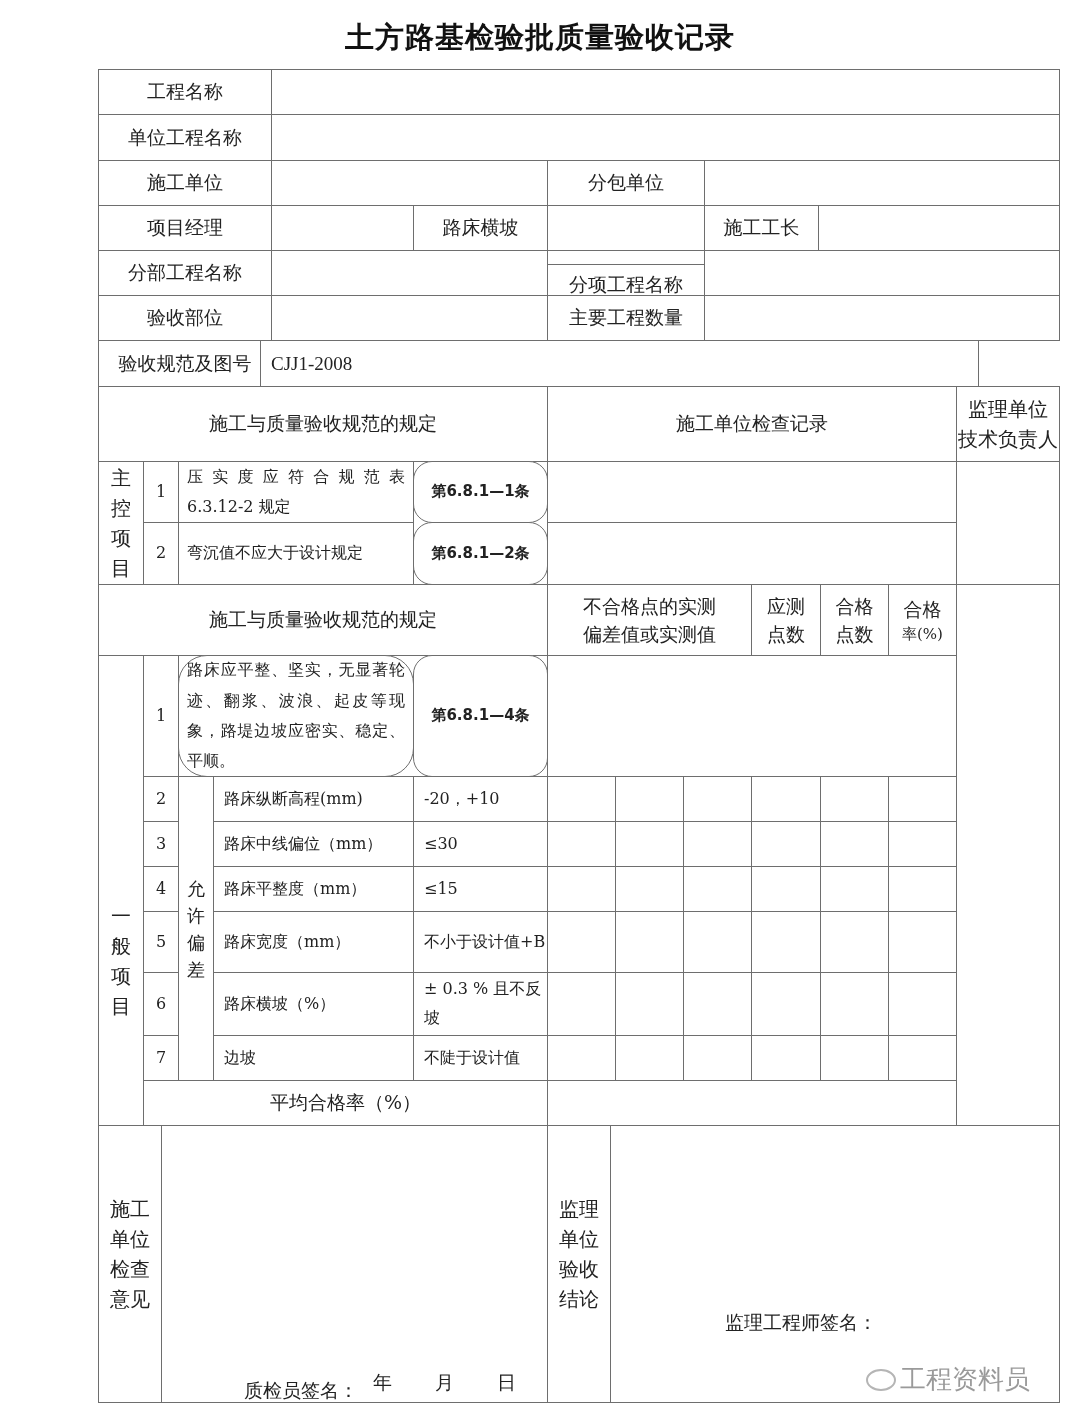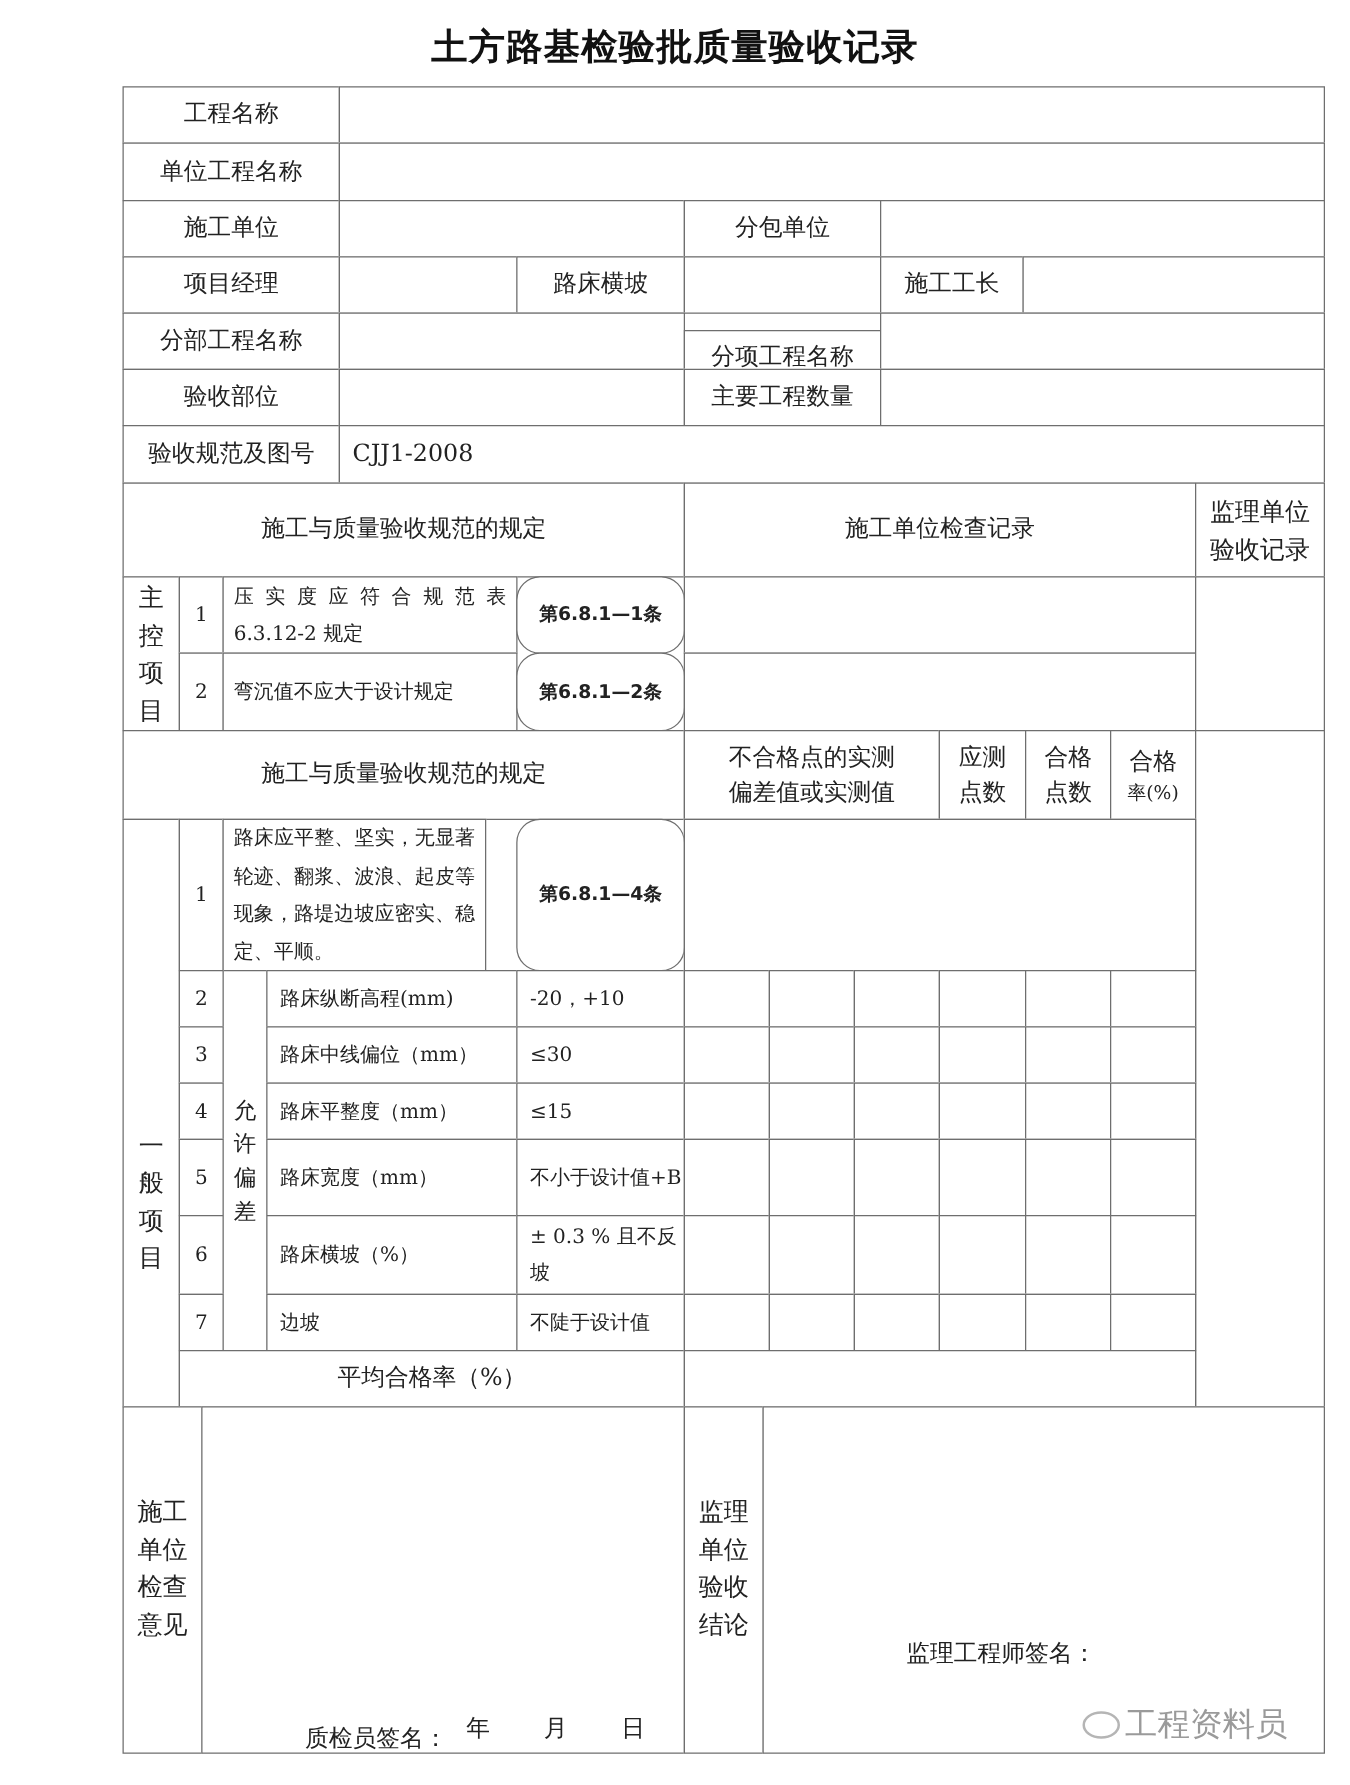--- a/index.html
+++ b/index.html
@@ -49,27 +49,27 @@
 <div class="c inp" style="left:271px;top:250px;width:277px;height:46px;"></div>
 <div class="c" style="left:547px;top:264px;width:158px;height:46px;font-family:Liberation Mono, monospace;">分项工程名称</div>
 <div class="c inp" style="left:704px;top:250px;width:356px;height:46px;"></div>
 
 <div class="c" style="left:98px;top:295px;width:174px;height:46px;">验收部位</div>
 <div class="c inp" style="left:271px;top:295px;width:277px;height:46px;"></div>
 <div class="c" style="left:547px;top:295px;width:158px;height:46px;">主要工程数量</div>
 <div class="c inp" style="left:704px;top:295px;width:356px;height:46px;"></div>
 
 <div class="c" style="left:98px;top:340px;width:174px;height:47px;">验收规范及图号</div>
-<div class="c l inp" style="left:271px;top:340px;width:789px;height:47px;">CJJ1-2008</div>
+<div class="c l inp" style="left:260px;top:340px;width:719px;height:47px;font-family:Liberation Serif, serif;">CJJ1-2008</div>
 
 <div class="c" style="left:98px;top:386px;width:450px;height:76px;">施工与质量验收规范的规定</div>
 <div class="c" style="left:547px;top:386px;width:410px;height:76px;">施工单位检查记录</div>
 <div class="c v" style="left:956px;top:386px;width:104px;height:76px;">
   <span>监理单位</span>
-  <span>验收记录</span>
+  <span>技术负责人</span>
 </div>
 
 <div class="c v" style="left:98px;top:461px;width:46px;height:124px;">
   <span>主</span>
   <span>控</span>
   <span>项</span>
   <span>目</span>
 </div>
 <div class="c sm" style="left:143px;top:461px;width:36px;height:62px;">1</div>
 <div class="c dense" style="left:178px;top:461px;width:236px;height:62px;">压 实 度 应 符 合 规 范 表 6.3.12-2 规定</div>
@@ -103,21 +103,21 @@
 <div class="c inp" style="left:956px;top:584px;width:104px;height:542px;"></div>
 
 <div class="c v" style="left:98px;top:655px;width:46px;height:471px;padding-top:140px;">
   <span>一</span>
   <span>般</span>
   <span>项</span>
   <span>目</span>
 </div>
 
 <div class="c sm" style="left:143px;top:655px;width:36px;height:122px;">1</div>
-<div class="c dense" style="left:178px;top:655px;width:211px;height:122px;">路床应平整、坚实，无显著轮迹、翻浆、波浪、起皮等现象，路堤边坡应密实、稳定、平顺。</div>
+<div class="c dense" style="left:178px;top:655px;width:236px;height:122px;border-radius:29px;">路床应平整、坚实，无显著轮迹、翻浆、波浪、起皮等现象，路堤边坡应密实、稳定、平顺。</div>
 <div class="c bold" style="left:413px;top:655px;width:135px;height:122px;">第6.8.1—4条</div>
 <div class="c inp" style="left:547px;top:655px;width:410px;height:122px;"></div>
 
 <div class="c v" style="left:178px;top:776px;width:36px;height:305px;font-size:18px;">
   <span>允</span>
   <span>许</span>
   <span>偏</span>
   <span>差</span>
 </div>
 

